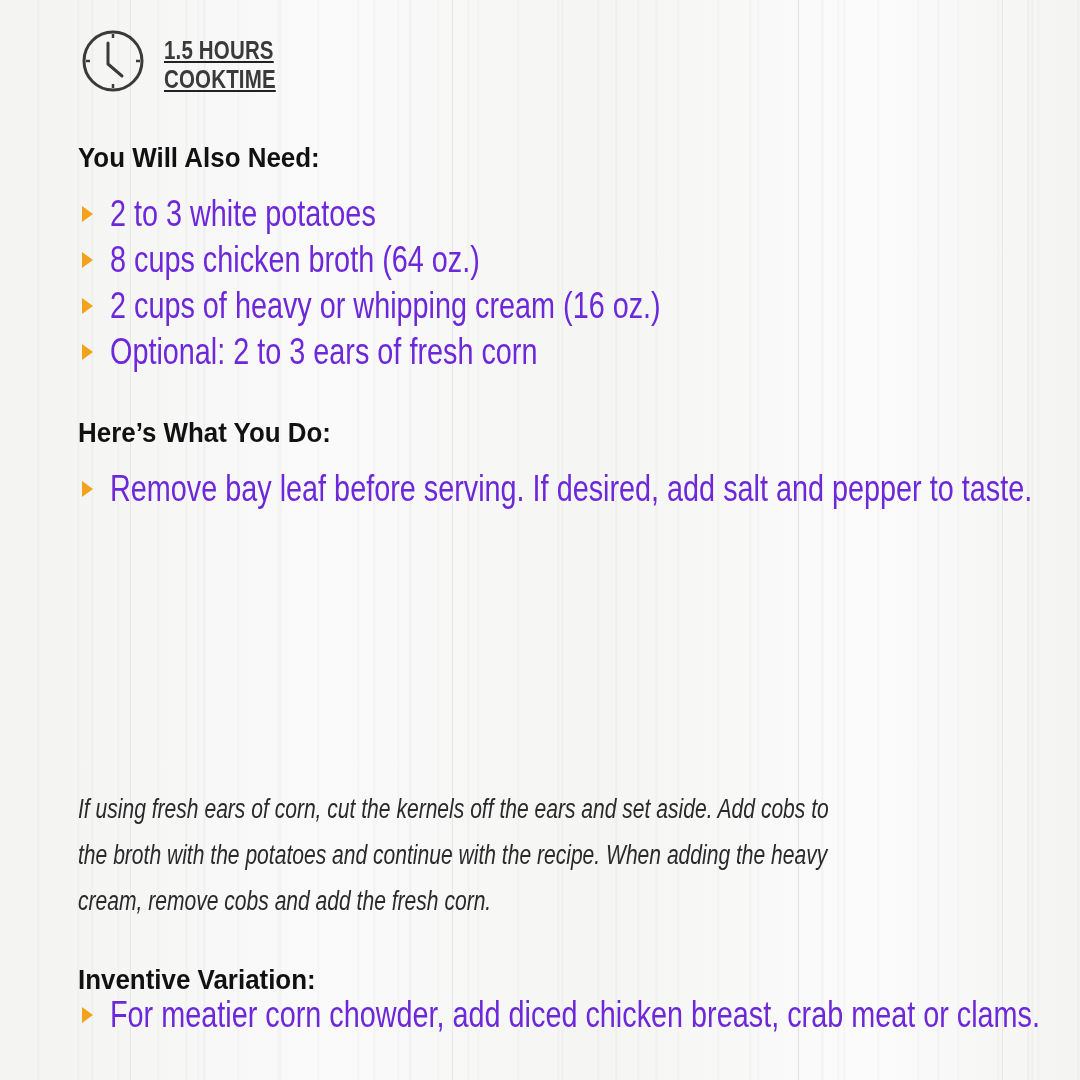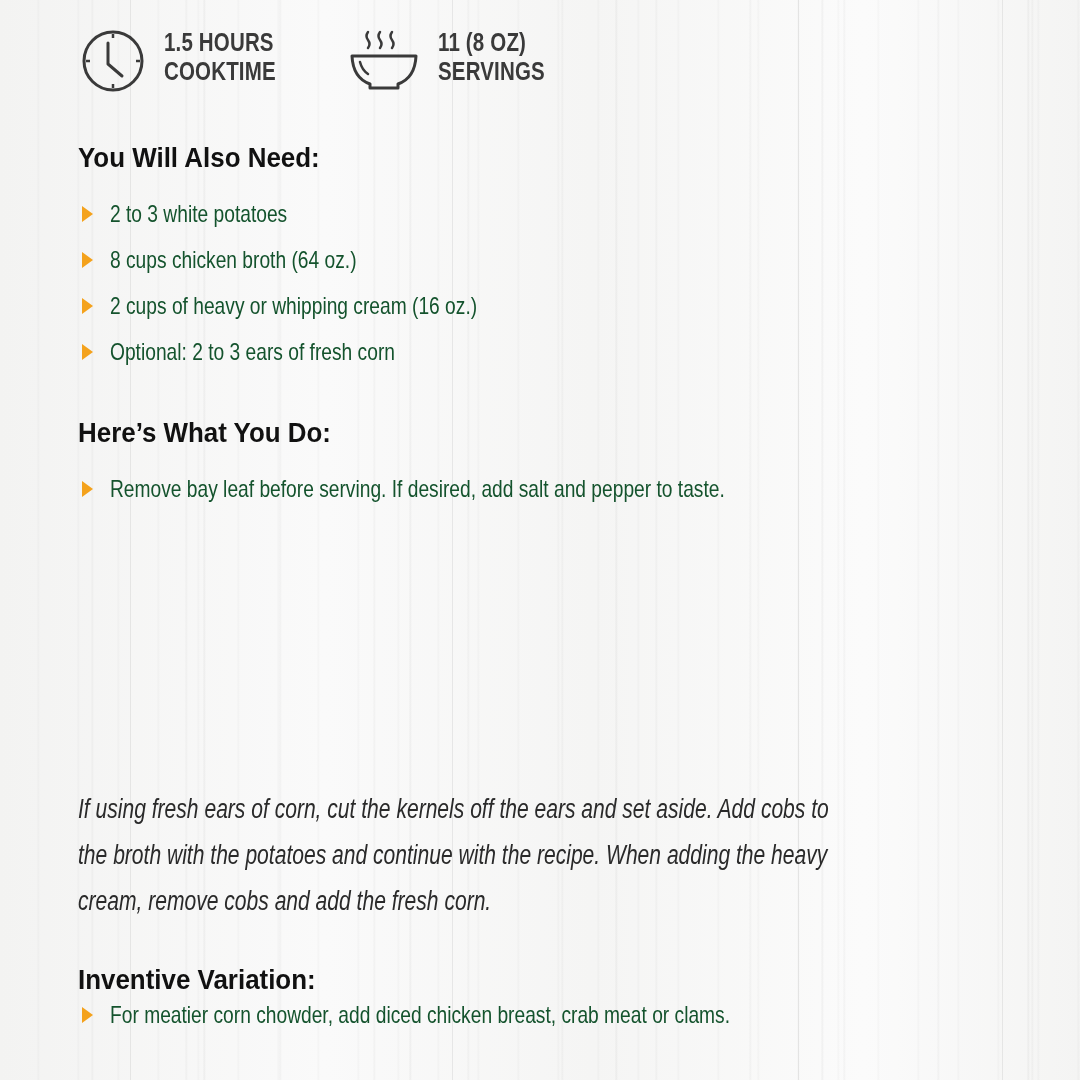--- a/index.html
+++ b/index.html
@@ -16,41 +16,41 @@
       background:
         repeating-linear-gradient(90deg, rgba(0,0,0,0) 0px, rgba(0,0,0,0) 37px, rgba(120,120,120,0.05) 38px, rgba(0,0,0,0) 40px),
         repeating-linear-gradient(90deg, rgba(0,0,0,0) 0px, rgba(0,0,0,0) 91px, rgba(100,100,100,0.06) 92px, rgba(0,0,0,0) 94px),
         repeating-linear-gradient(90deg, rgba(0,0,0,0) 0px, rgba(0,0,0,0) 203px, rgba(90,90,90,0.07) 204px, rgba(0,0,0,0) 206px),
         linear-gradient(90deg, #f3f3f2 0%, #fafafa 30%, #f5f5f4 55%, #fbfbfb 80%, #f4f4f3 100%);
     }
     .grain { position: absolute; top: 0; bottom: 0; width: 1px; background: rgba(110,110,110,0.12); z-index: 0; }
     .page { position: relative; z-index: 1; }
 
     .meta { position: absolute; top: 28px; left: 80px; display: flex; align-items: center; }
-    .meta-item { display: flex; align-items: flex-start; margin-right: 48px; }
+    .meta-item { display: flex; align-items: flex-end; margin-right: 48px; text-decoration: underline; }
     .meta-icon { width: 66px; height: 66px; margin-right: 18px; }
     .meta-text {
       font-family: "Liberation Sans", sans-serif; font-weight: bold;
       font-size: 25px; line-height: 29px; color: #3a3a3a;
       transform: scaleX(0.82); transform-origin: left center;
       letter-spacing: 0.2px; white-space: nowrap;
     }
     .meta-text div { display: block; }
 
     .section-title {
       position: absolute; left: 78px;
       font-family: "Liberation Sans", sans-serif; font-weight: bold;
       font-size: 27px; color: #111; white-space: nowrap;
       transform: scaleX(0.96); transform-origin: left center;
     }
     .list { position: absolute; left: 80px; margin: 0; padding: 0; list-style: none; }
     .list li {
       position: relative; padding-left: 30px;
       font-family: "Liberation Sans", sans-serif;
-      font-size: 24px; color: #14532d; white-space: nowrap;
+      font-size: 36px; color: #6d28d9; white-space: nowrap;
     }
     .list li .txt { display: inline-block; transform: scaleX(0.8); transform-origin: left center; }
     .bullet {
       position: absolute; left: 2px; width: 0; height: 0;
       border-top: 8px solid transparent; border-bottom: 8px solid transparent;
       border-left: 11px solid #f4a21c;
     }
     .note {
       position: absolute; left: 78px; top: 786px; width: 1200px;
       font-family: "Liberation Sans", sans-serif; font-style: italic;
@@ -76,33 +76,20 @@
         <circle cx="33" cy="33" r="29" fill="none" stroke="#3a3a3a" stroke-width="3"></circle>
         <line x1="33" y1="6" x2="33" y2="10" stroke="#3a3a3a" stroke-width="2.5"></line>
         <line x1="33" y1="56" x2="33" y2="60" stroke="#3a3a3a" stroke-width="2.5"></line>
         <line x1="6" y1="33" x2="10" y2="33" stroke="#3a3a3a" stroke-width="2.5"></line>
         <line x1="56" y1="33" x2="60" y2="33" stroke="#3a3a3a" stroke-width="2.5"></line>
         <polyline points="28,15 28,36 42,48" fill="none" stroke="#3a3a3a" stroke-width="3" stroke-linecap="round" stroke-linejoin="round"></polyline>
       </svg>
       <div class="meta-text">
         <div>1.5 HOURS</div>
         <div>COOKTIME</div>
-      </div>
-    </div>
-    <div class="meta-item">
-      <svg class="meta-icon" viewBox="0 0 72 66" style="width:72px">
-        <path d="M20 4 q-3 4 0 8 q3 4 0 8" fill="none" stroke="#3a3a3a" stroke-width="2.5" stroke-linecap="round"></path>
-        <path d="M32 4 q-3 4 0 8 q3 4 0 8" fill="none" stroke="#3a3a3a" stroke-width="2.5" stroke-linecap="round"></path>
-        <path d="M44 4 q-3 4 0 8 q3 4 0 8" fill="none" stroke="#3a3a3a" stroke-width="2.5" stroke-linecap="round"></path>
-        <path d="M4 28 H68 Q67 50 50 56 V60 H22 V56 Q5 50 4 28 Z" fill="none" stroke="#3a3a3a" stroke-width="3" stroke-linejoin="round"></path>
-        <path d="M12 34 q2 8 8 12" fill="none" stroke="#3a3a3a" stroke-width="2.5" stroke-linecap="round"></path>
-      </svg>
-      <div class="meta-text">
-        <div>11 (8 OZ)</div>
-        <div>SERVINGS</div>
       </div>
     </div>
   </div>
 
   <div class="section-title" style="top:143px">You Will Also Need:</div>
   <ul class="list" style="top:193px">
     <li style="height:46px;line-height:42px">
       <span class="bullet" style="top:13px"></span>
       <span class="txt">2 to 3 white potatoes</span>
     </li>

